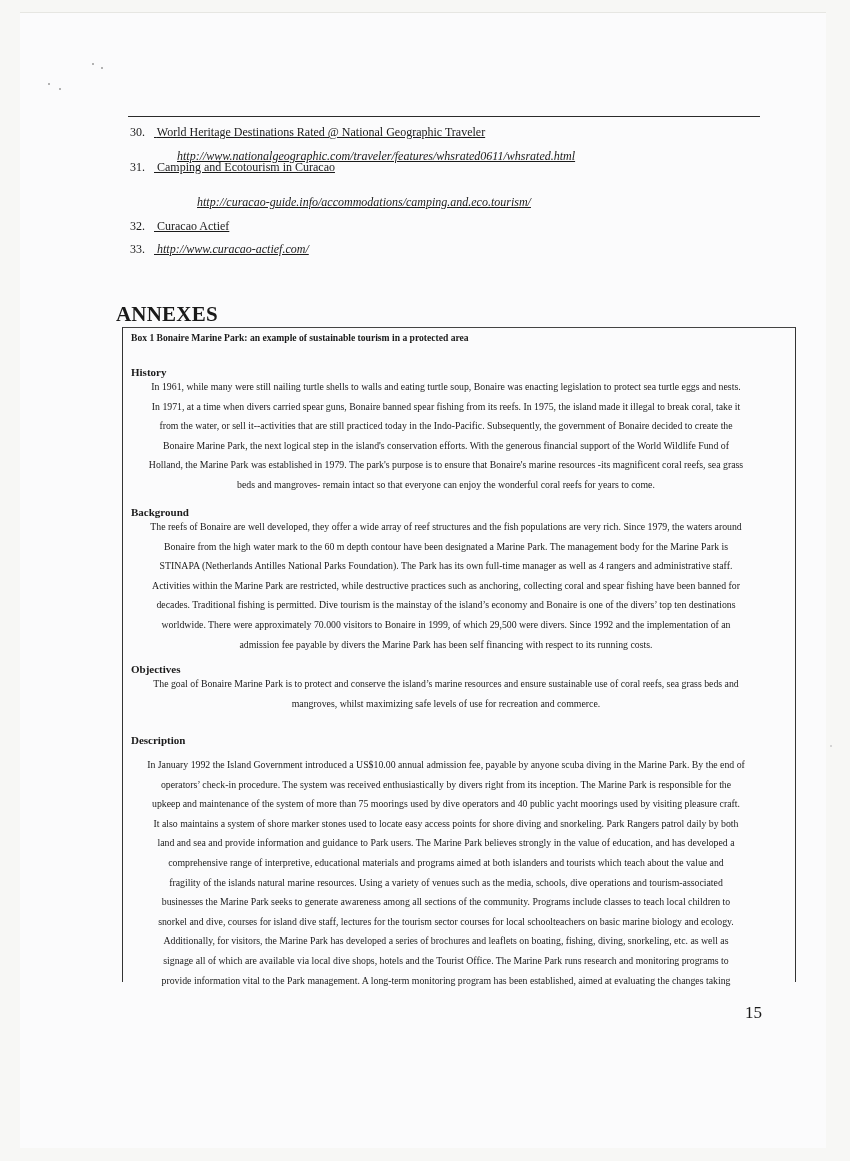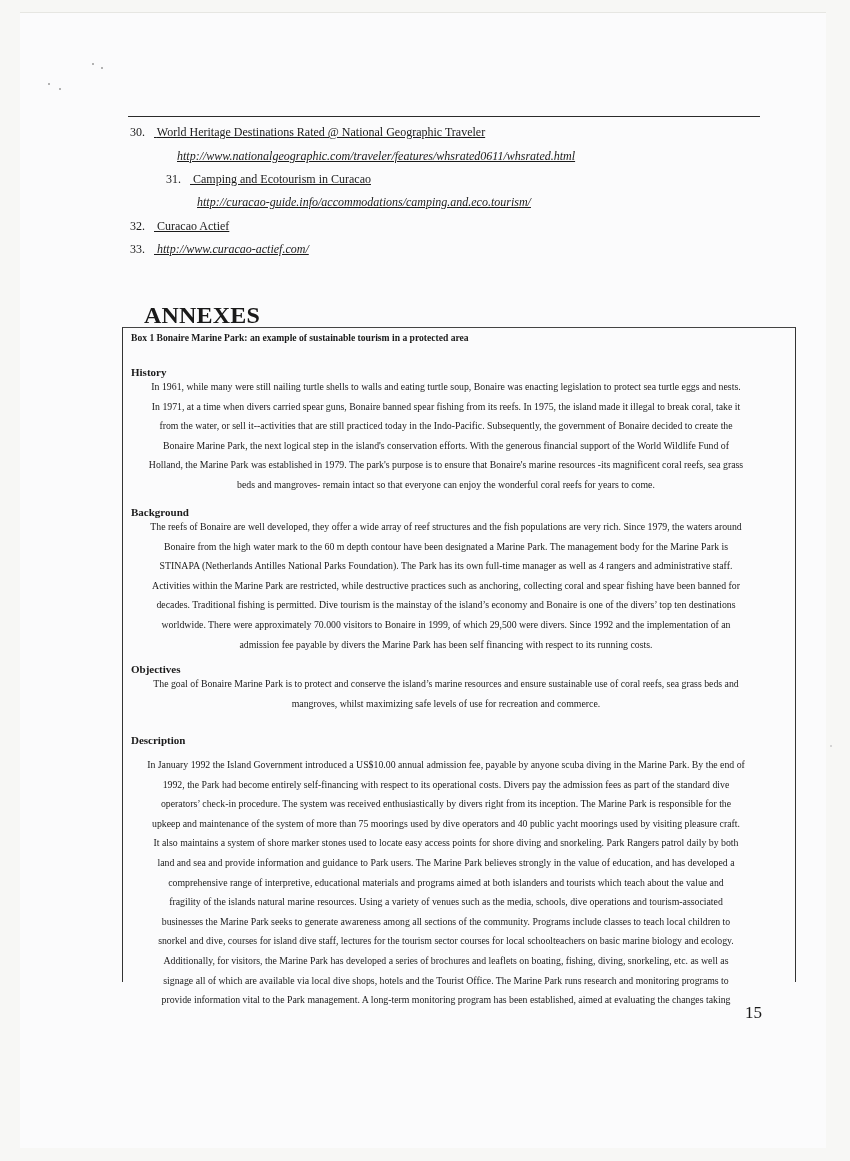--- a/index.html
+++ b/index.html
@@ -20,21 +20,21 @@
     border-top: 1.5px solid #2a2a2a;
   }
   .refs { position: absolute; left: 130px; top: 123px; width: 640px; }
   .ref-line {
     position: absolute; left: 0; font-size: 12px; white-space: nowrap; line-height: 18px; text-decoration: underline;
   }
   .ref-num { display: inline-block; width: 24px; }
   .ref-url { font-style: italic; }
   .ref-url-indent { left: 47px; font-style: italic; }
   .annexes {
-    position: absolute; left: 144px; top: 302px; font-size: 24px; font-weight: bold;
+    position: absolute; left: 116px; top: 302px; font-size: 21px; font-weight: bold;
     letter-spacing: 0.2px;
   }
   .box {
     position: absolute; left: 122px; top: 327px; width: 644px; height: 654px;
     border-left: 1.3px solid #333; border-right: 1.3px solid #333; border-top: 1.3px solid #444; padding-left: 28px;
   }
   .box-title {
     position: absolute; left: 8px; top: 4px; font-size: 9.6px; font-weight: bold; white-space: nowrap;
   }
   .sec-head {
@@ -62,21 +62,21 @@
 
 <div class="top-rule"></div>
 
 <div class="refs">
   <div class="ref-line" style="top:0px;">
     <span class="ref-num">30.</span>
     <span>World Heritage Destinations Rated @ National Geographic Traveler</span>
   </div>
   <div class="ref-line ref-url-indent" style="top:24px;">http://www.nationalgeographic.com/traveler/features/whsrated0611/whsrated.html</div>
 
-  <div class="ref-line" style="top:47px;margin-left:36px;">
+  <div class="ref-line" style="top:35px;">
     <span class="ref-num">31.</span>
     <span>Camping and Ecotourism in Curacao</span>
   </div>
   <div class="ref-line ref-url-indent" style="top:70px;margin-left:20px;">http://curacao-guide.info/accommodations/camping.and.eco.tourism/</div>
 
   <div class="ref-line" style="top:94px;">
     <span class="ref-num">32.</span>
     <span>Curacao Actief</span>
   </div>
 
@@ -114,21 +114,20 @@
 
   <div class="sec-head" style="top:335px;">Objectives</div>
   <div class="para" style="top:346px;">
     <span class="pline">The goal of Bonaire Marine Park is to protect and conserve the island’s marine resources and ensure sustainable use of coral reefs, sea grass beds and</span>
     <span class="pline">mangroves, whilst maximizing safe levels of use for recreation and commerce.</span>
   </div>
 
   <div class="sec-head" style="top:406px;">Description</div>
   <div class="para" style="top:427px;">
     <span class="pline">In January 1992 the Island Government introduced a US$10.00 annual admission fee, payable by anyone scuba diving in the Marine Park. By the end of</span>
-    <span class="pline">1992, the Park had become entirely self-financing with respect to its operational costs. Divers pay the admission fees as part of the standard dive</span>
     <span class="pline">operators’ check-in procedure. The system was received enthusiastically by divers right from its inception. The Marine Park is responsible for the</span>
     <span class="pline">upkeep and maintenance of the system of more than 75 moorings used by dive operators and 40 public yacht moorings used by visiting pleasure craft.</span>
     <span class="pline">It also maintains a system of shore marker stones used to locate easy access points for shore diving and snorkeling. Park Rangers patrol daily by both</span>
     <span class="pline">land and sea and provide information and guidance to Park users. The Marine Park believes strongly in the value of education, and has developed a</span>
     <span class="pline">comprehensive range of interpretive, educational materials and programs aimed at both islanders and tourists which teach about the value and</span>
     <span class="pline">fragility of the islands natural marine resources. Using a variety of venues such as the media, schools, dive operations and tourism-associated</span>
     <span class="pline">businesses the Marine Park seeks to generate awareness among all sections of the community. Programs include classes to teach local children to</span>
     <span class="pline">snorkel and dive, courses for island dive staff, lectures for the tourism sector courses for local schoolteachers on basic marine biology and ecology.</span>
     <span class="pline">Additionally, for visitors, the Marine Park has developed a series of brochures and leaflets on boating, fishing, diving, snorkeling, etc. as well as</span>
     <span class="pline">signage all of which are available via local dive shops, hotels and the Tourist Office. The Marine Park runs research and monitoring programs to</span>

